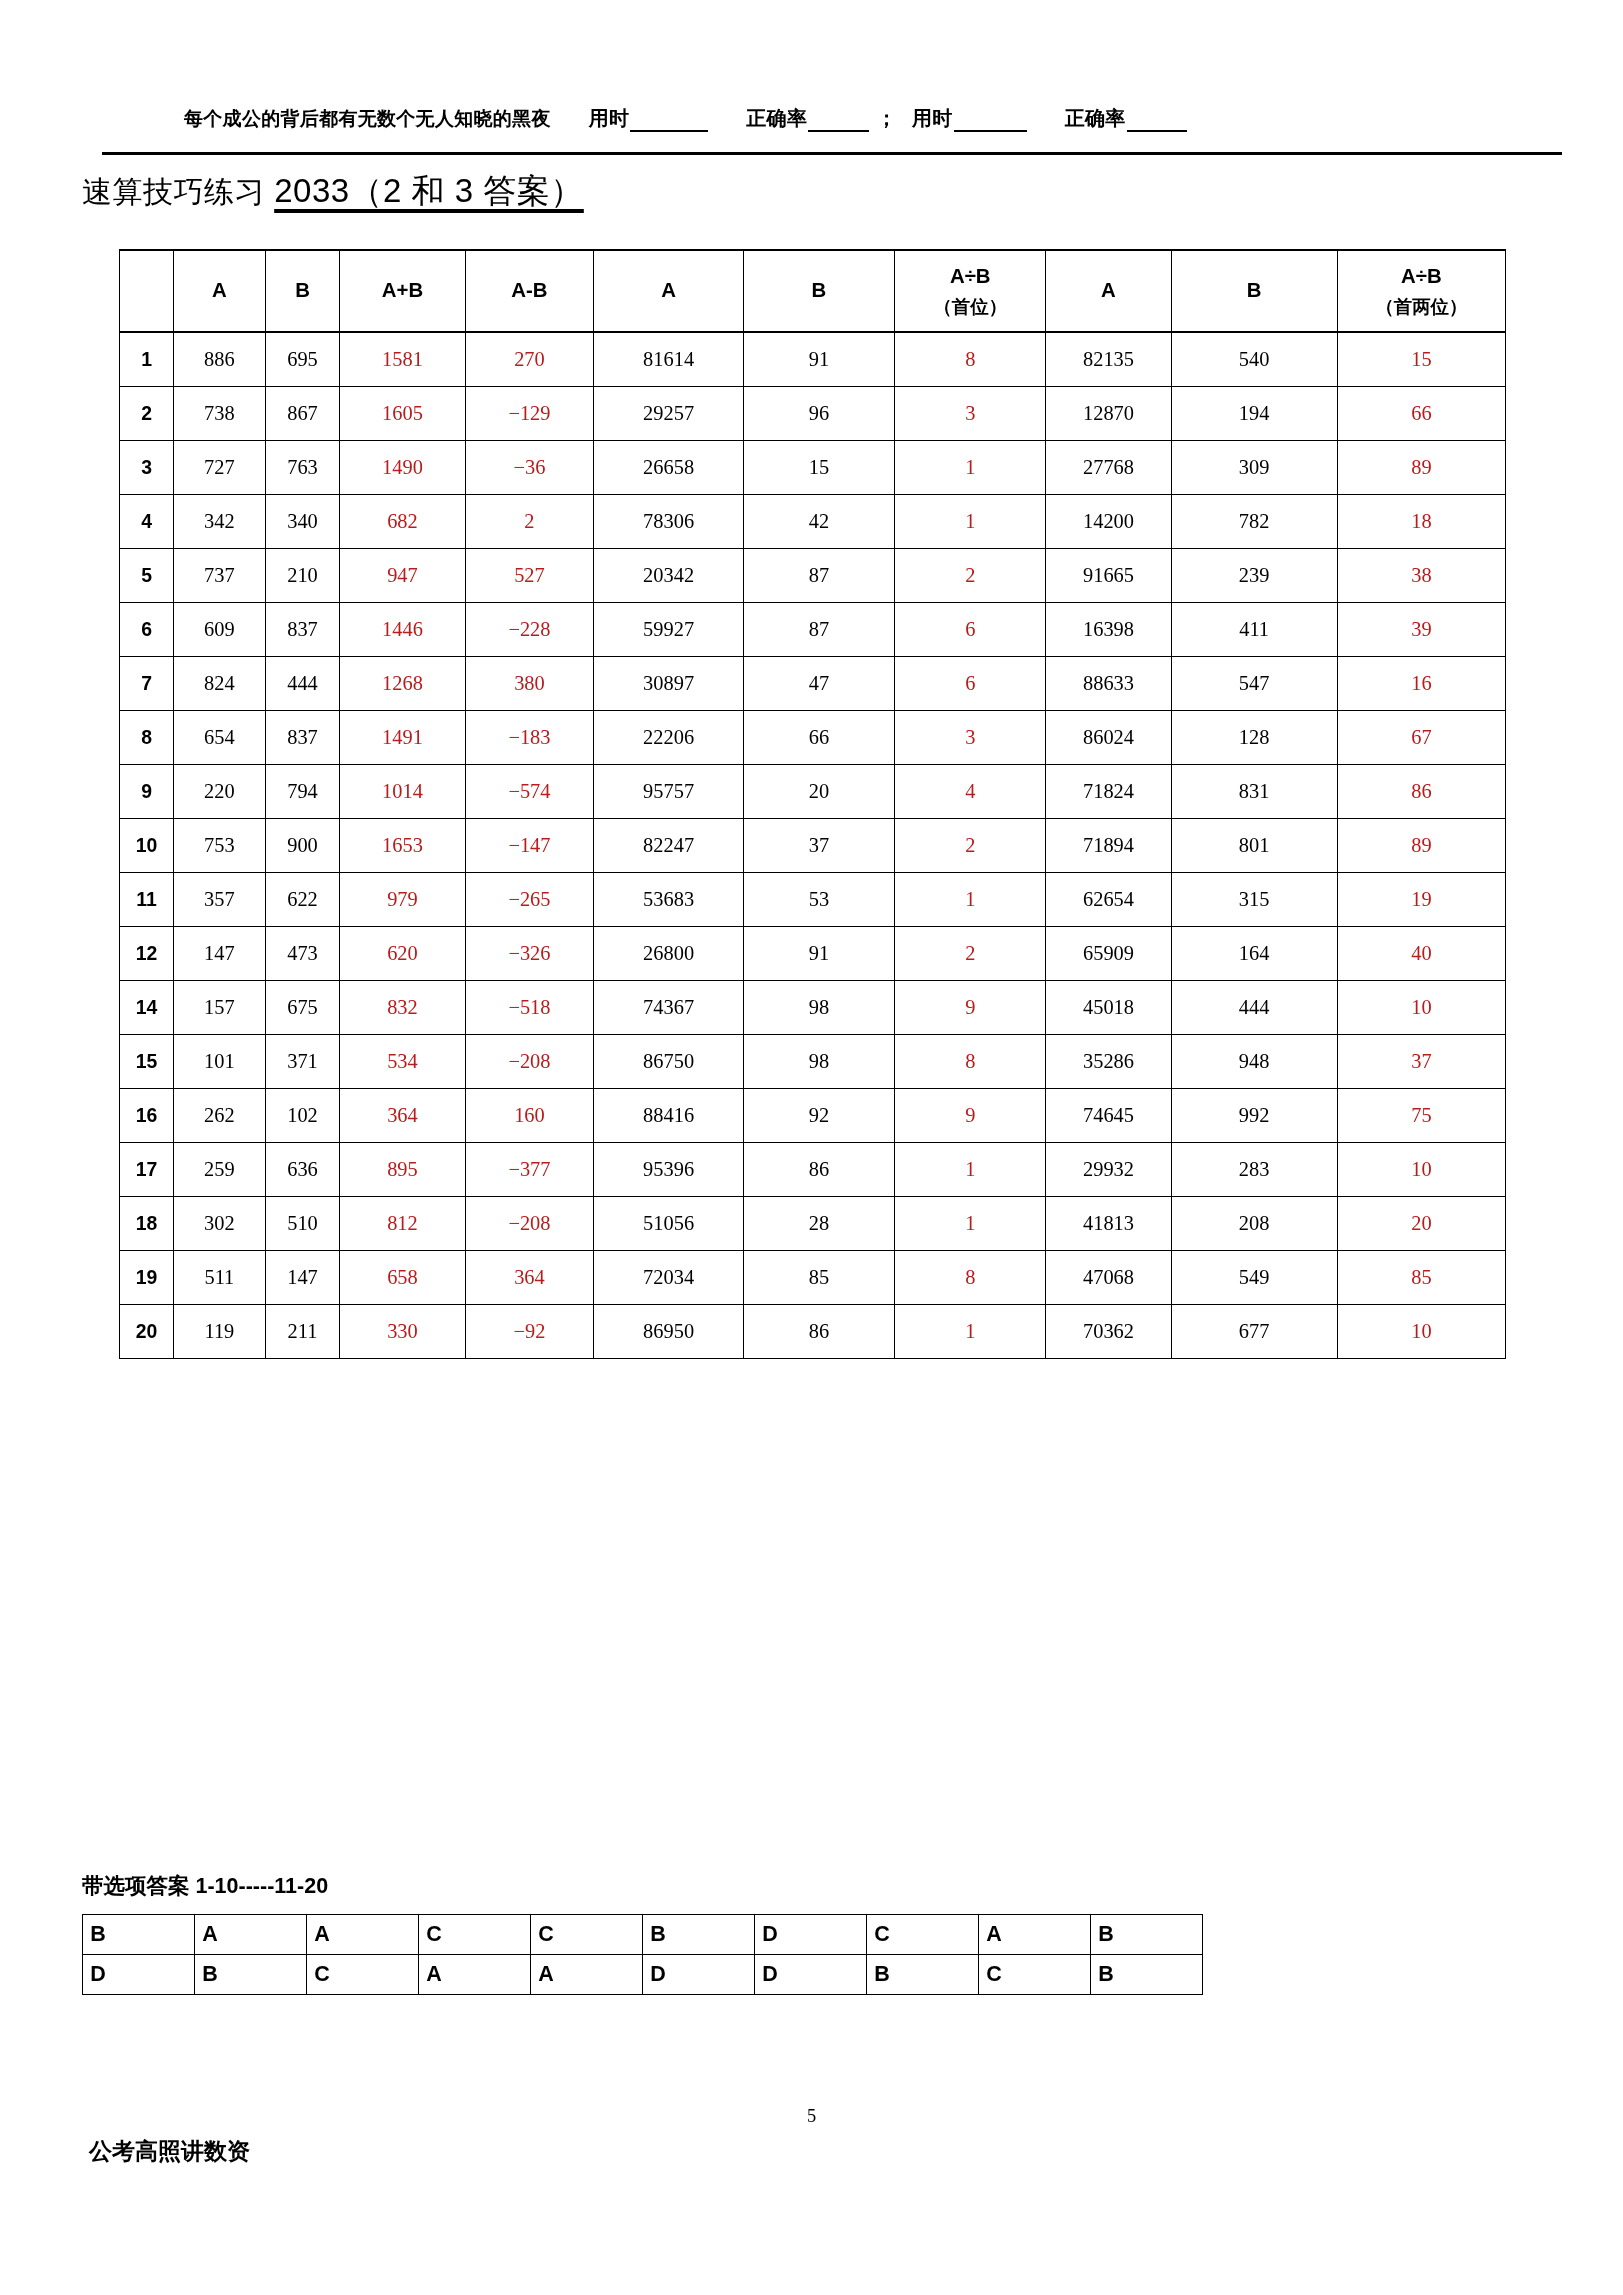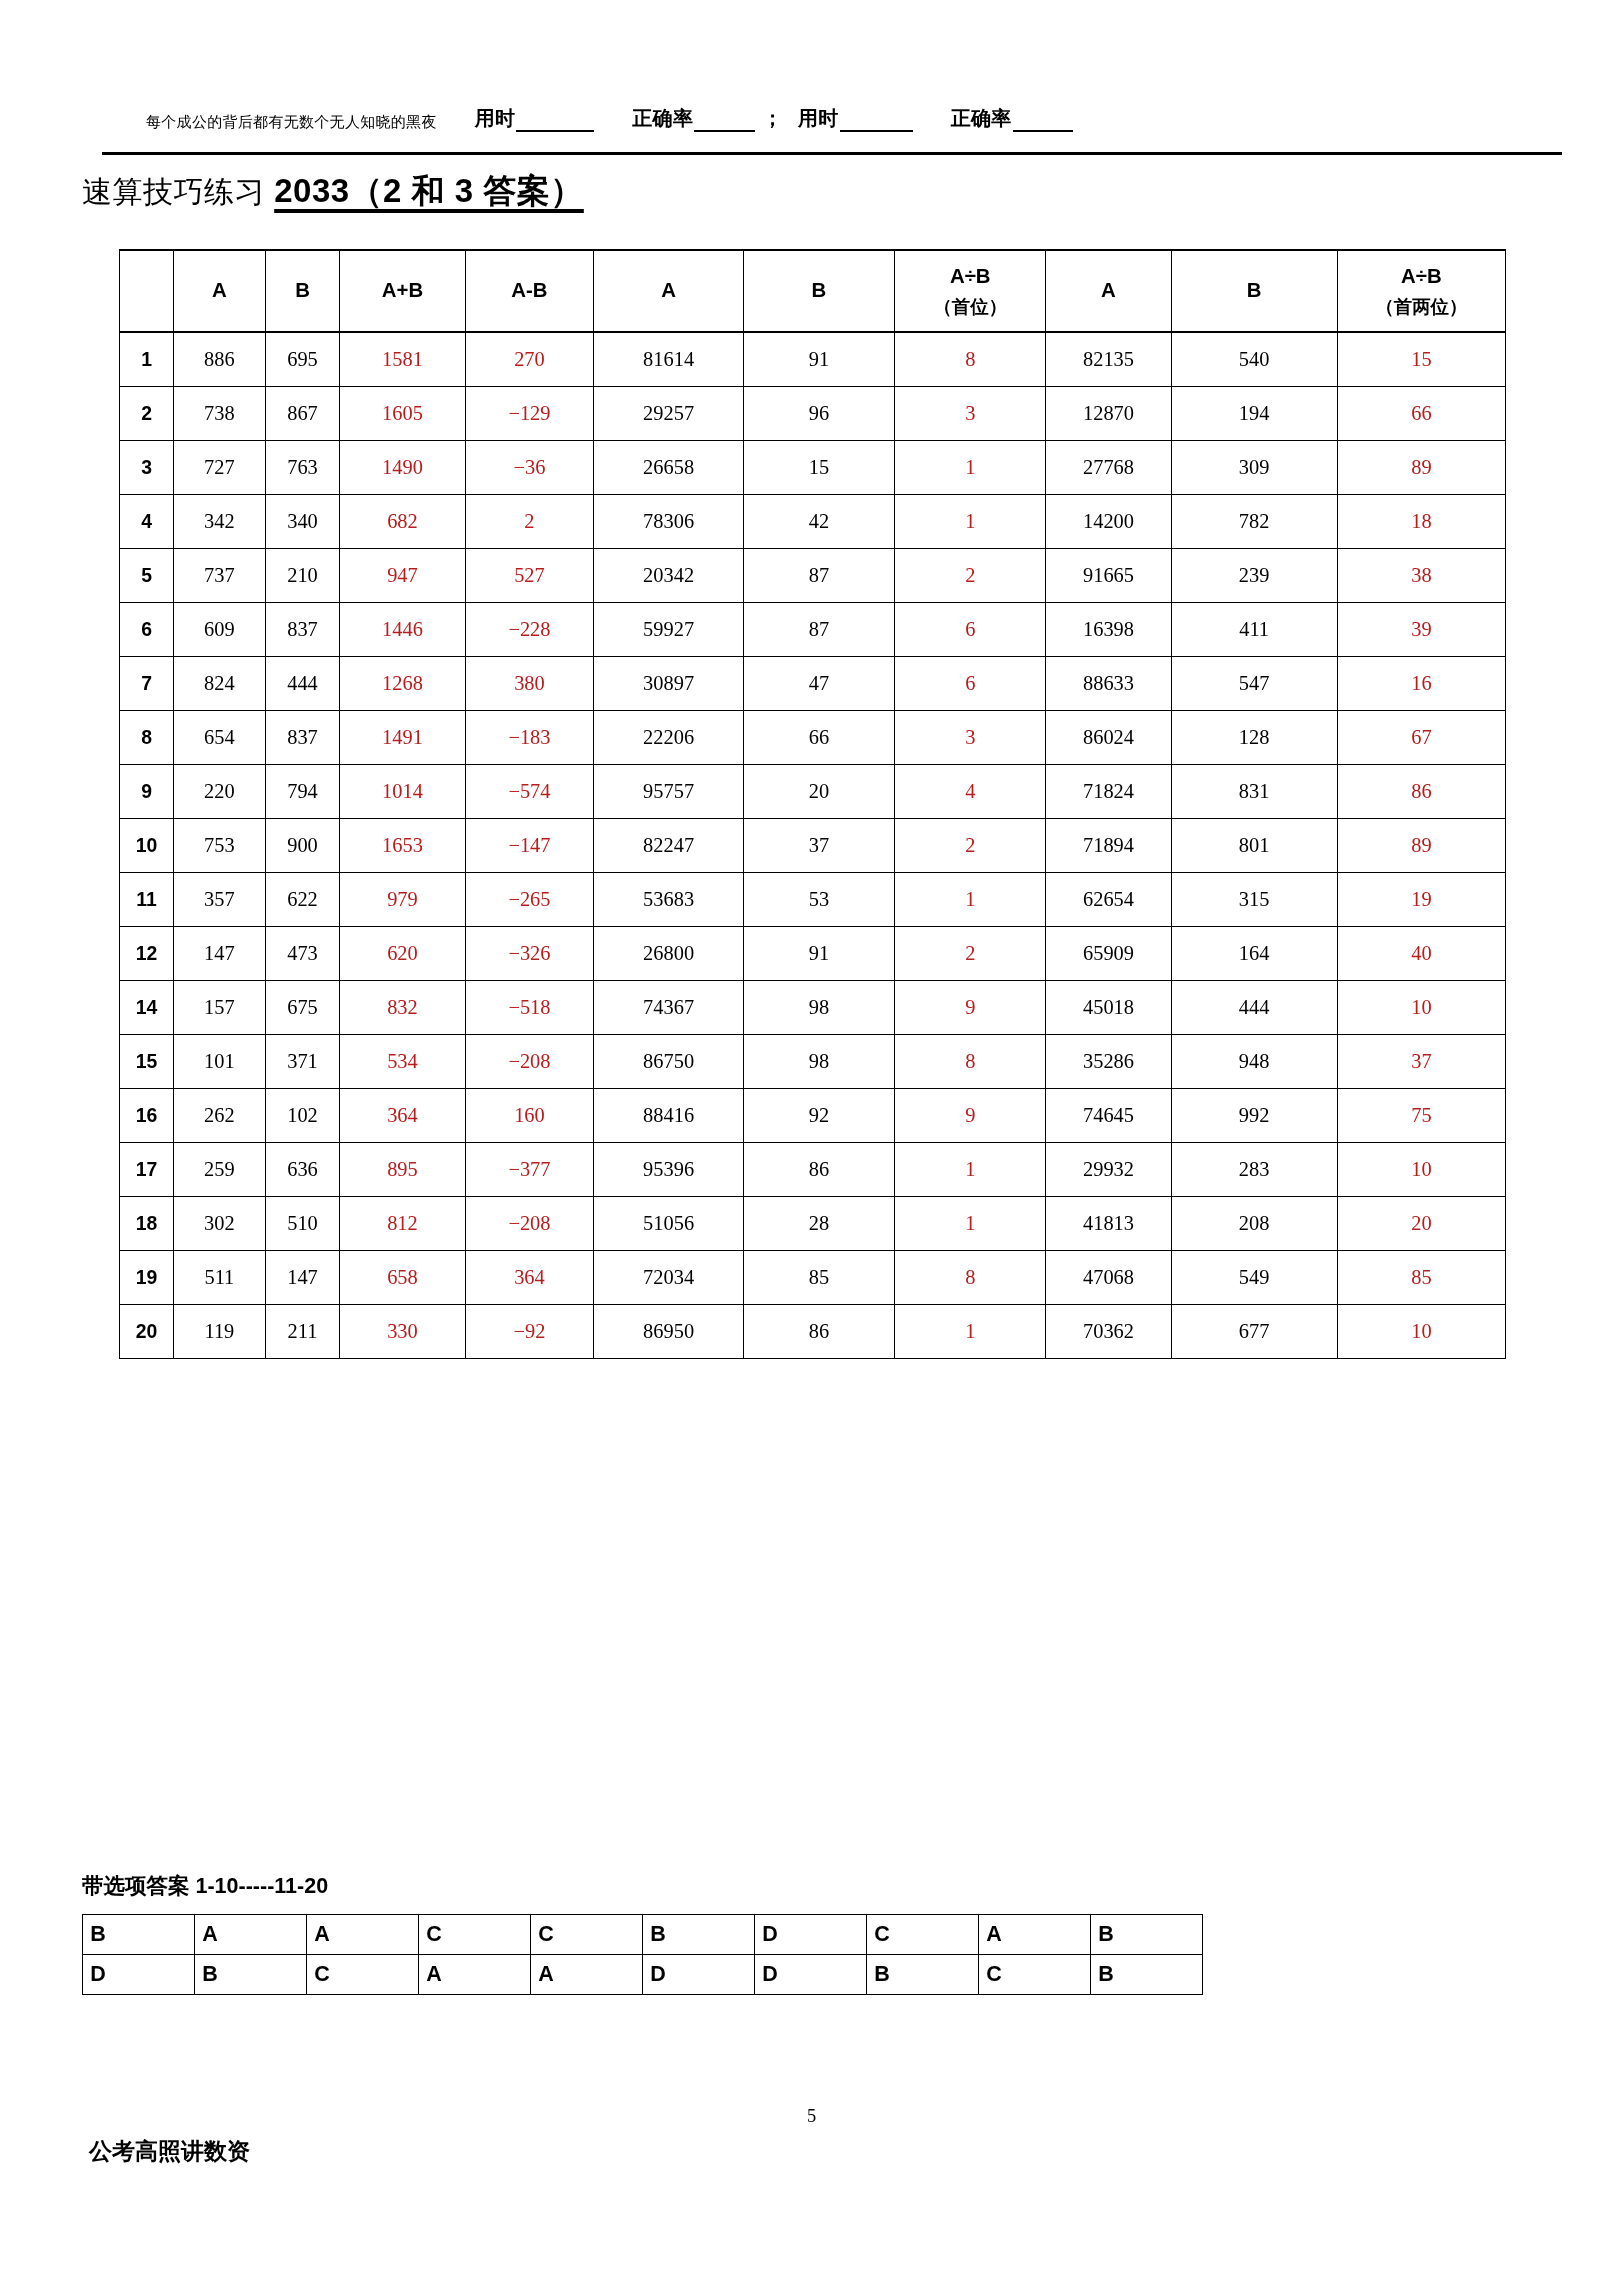--- a/index.html
+++ b/index.html
@@ -33,23 +33,23 @@
   .header-line {
     display: flex;
     align-items: flex-end;
     white-space: nowrap;
     font-size: 20px;
     font-weight: 700;
     letter-spacing: 0.3px;
   }
   .hdr-motto {
     font-family: "Liberation Sans", "DejaVu Sans", sans-serif;
-    font-weight: 400;
-    font-size: 15px;
-    margin-left: 44px;
+    font-weight: 700;
+    font-size: 19px;
+    margin-left: 82px;
   }
   .hdr-field {
     font-family: "Liberation Sans", "DejaVu Sans", sans-serif;
     font-weight: 700;
     font-size: 20px;
     margin-left: 38px;
     display: inline-flex;
     align-items: flex-end;
   }
   .hdr-field.tight { margin-left: 15.3px; }
@@ -88,21 +88,21 @@
     font-family: "Liberation Sans", "DejaVu Sans", sans-serif;
     font-weight: 700;
     font-size: 33px;
     letter-spacing: 0.5px;
     display: flex;
     align-items: baseline;
   }
   .title-main { font-size: 30px; font-weight: 400; }
   .title-code {
     font-size: 33px;
-    font-weight: 700;
+    font-weight: 400;
     text-decoration: underline;
     text-decoration-thickness: 3.6px;
     text-underline-offset: 6.6px;
     margin-left: 9.2px;
   }
   .title-sub {
     font-size: 31px;
     font-weight: 700;
     margin-left: 10.2px;
   }

